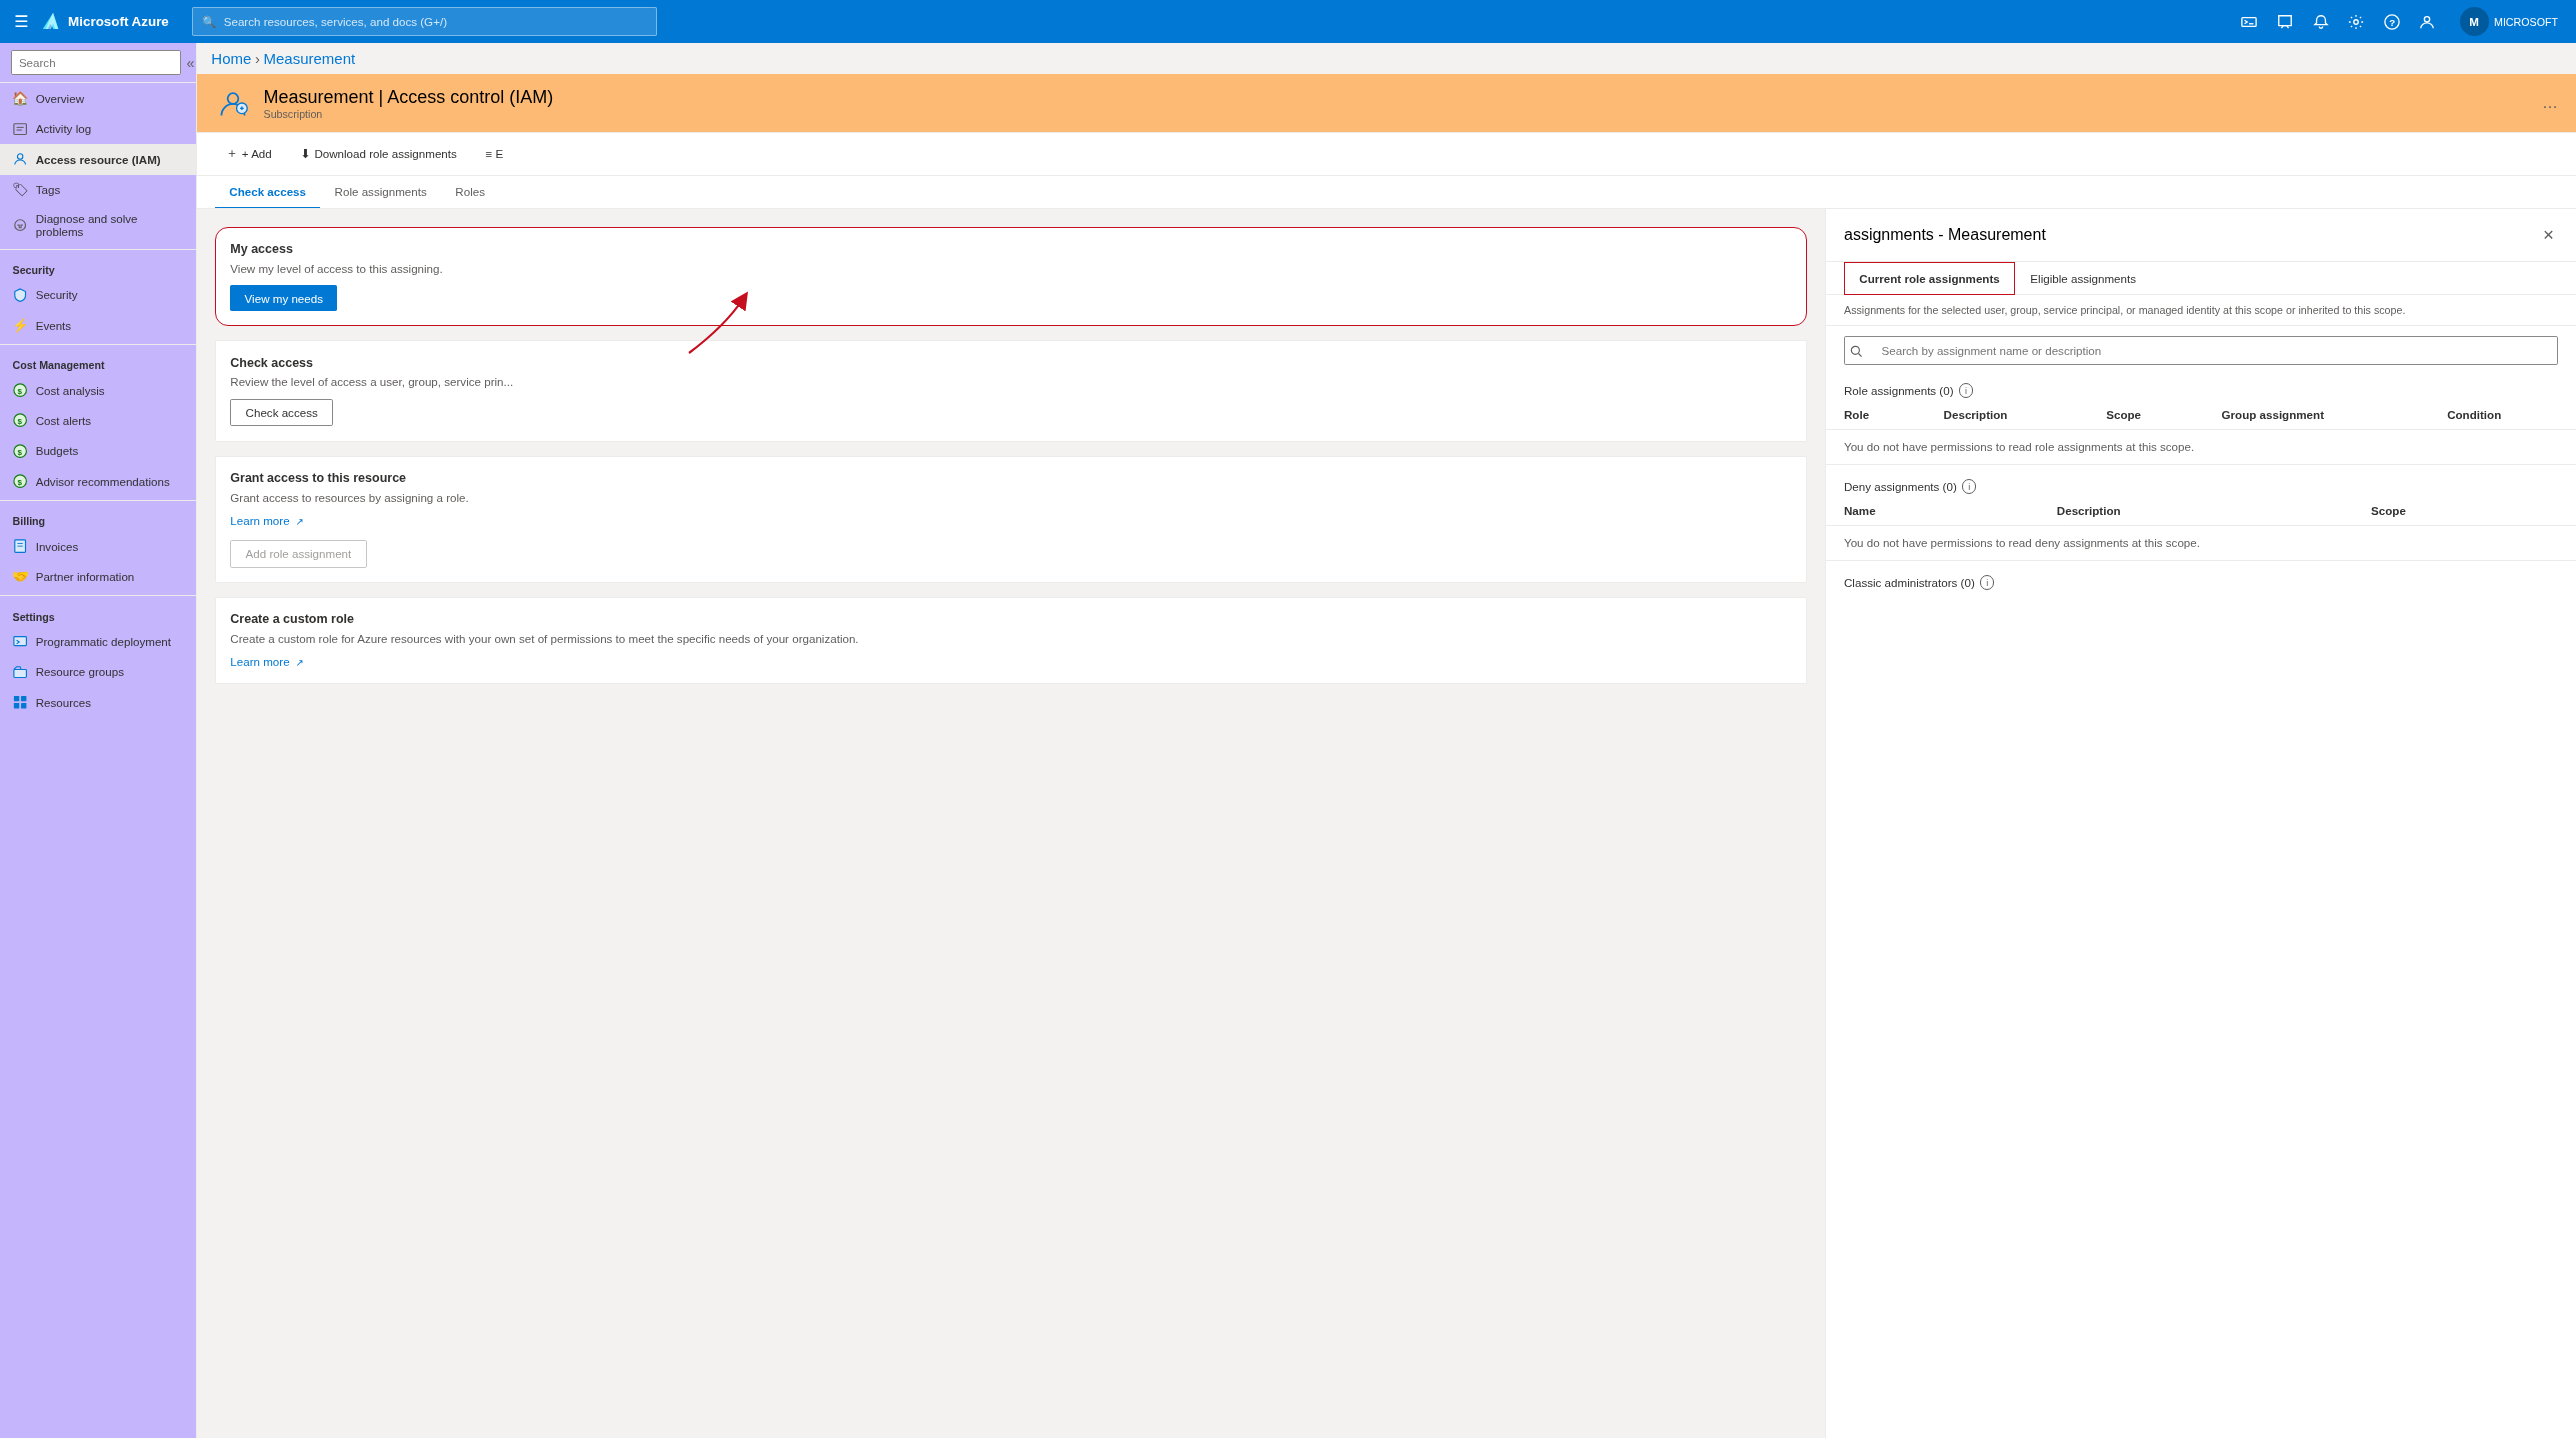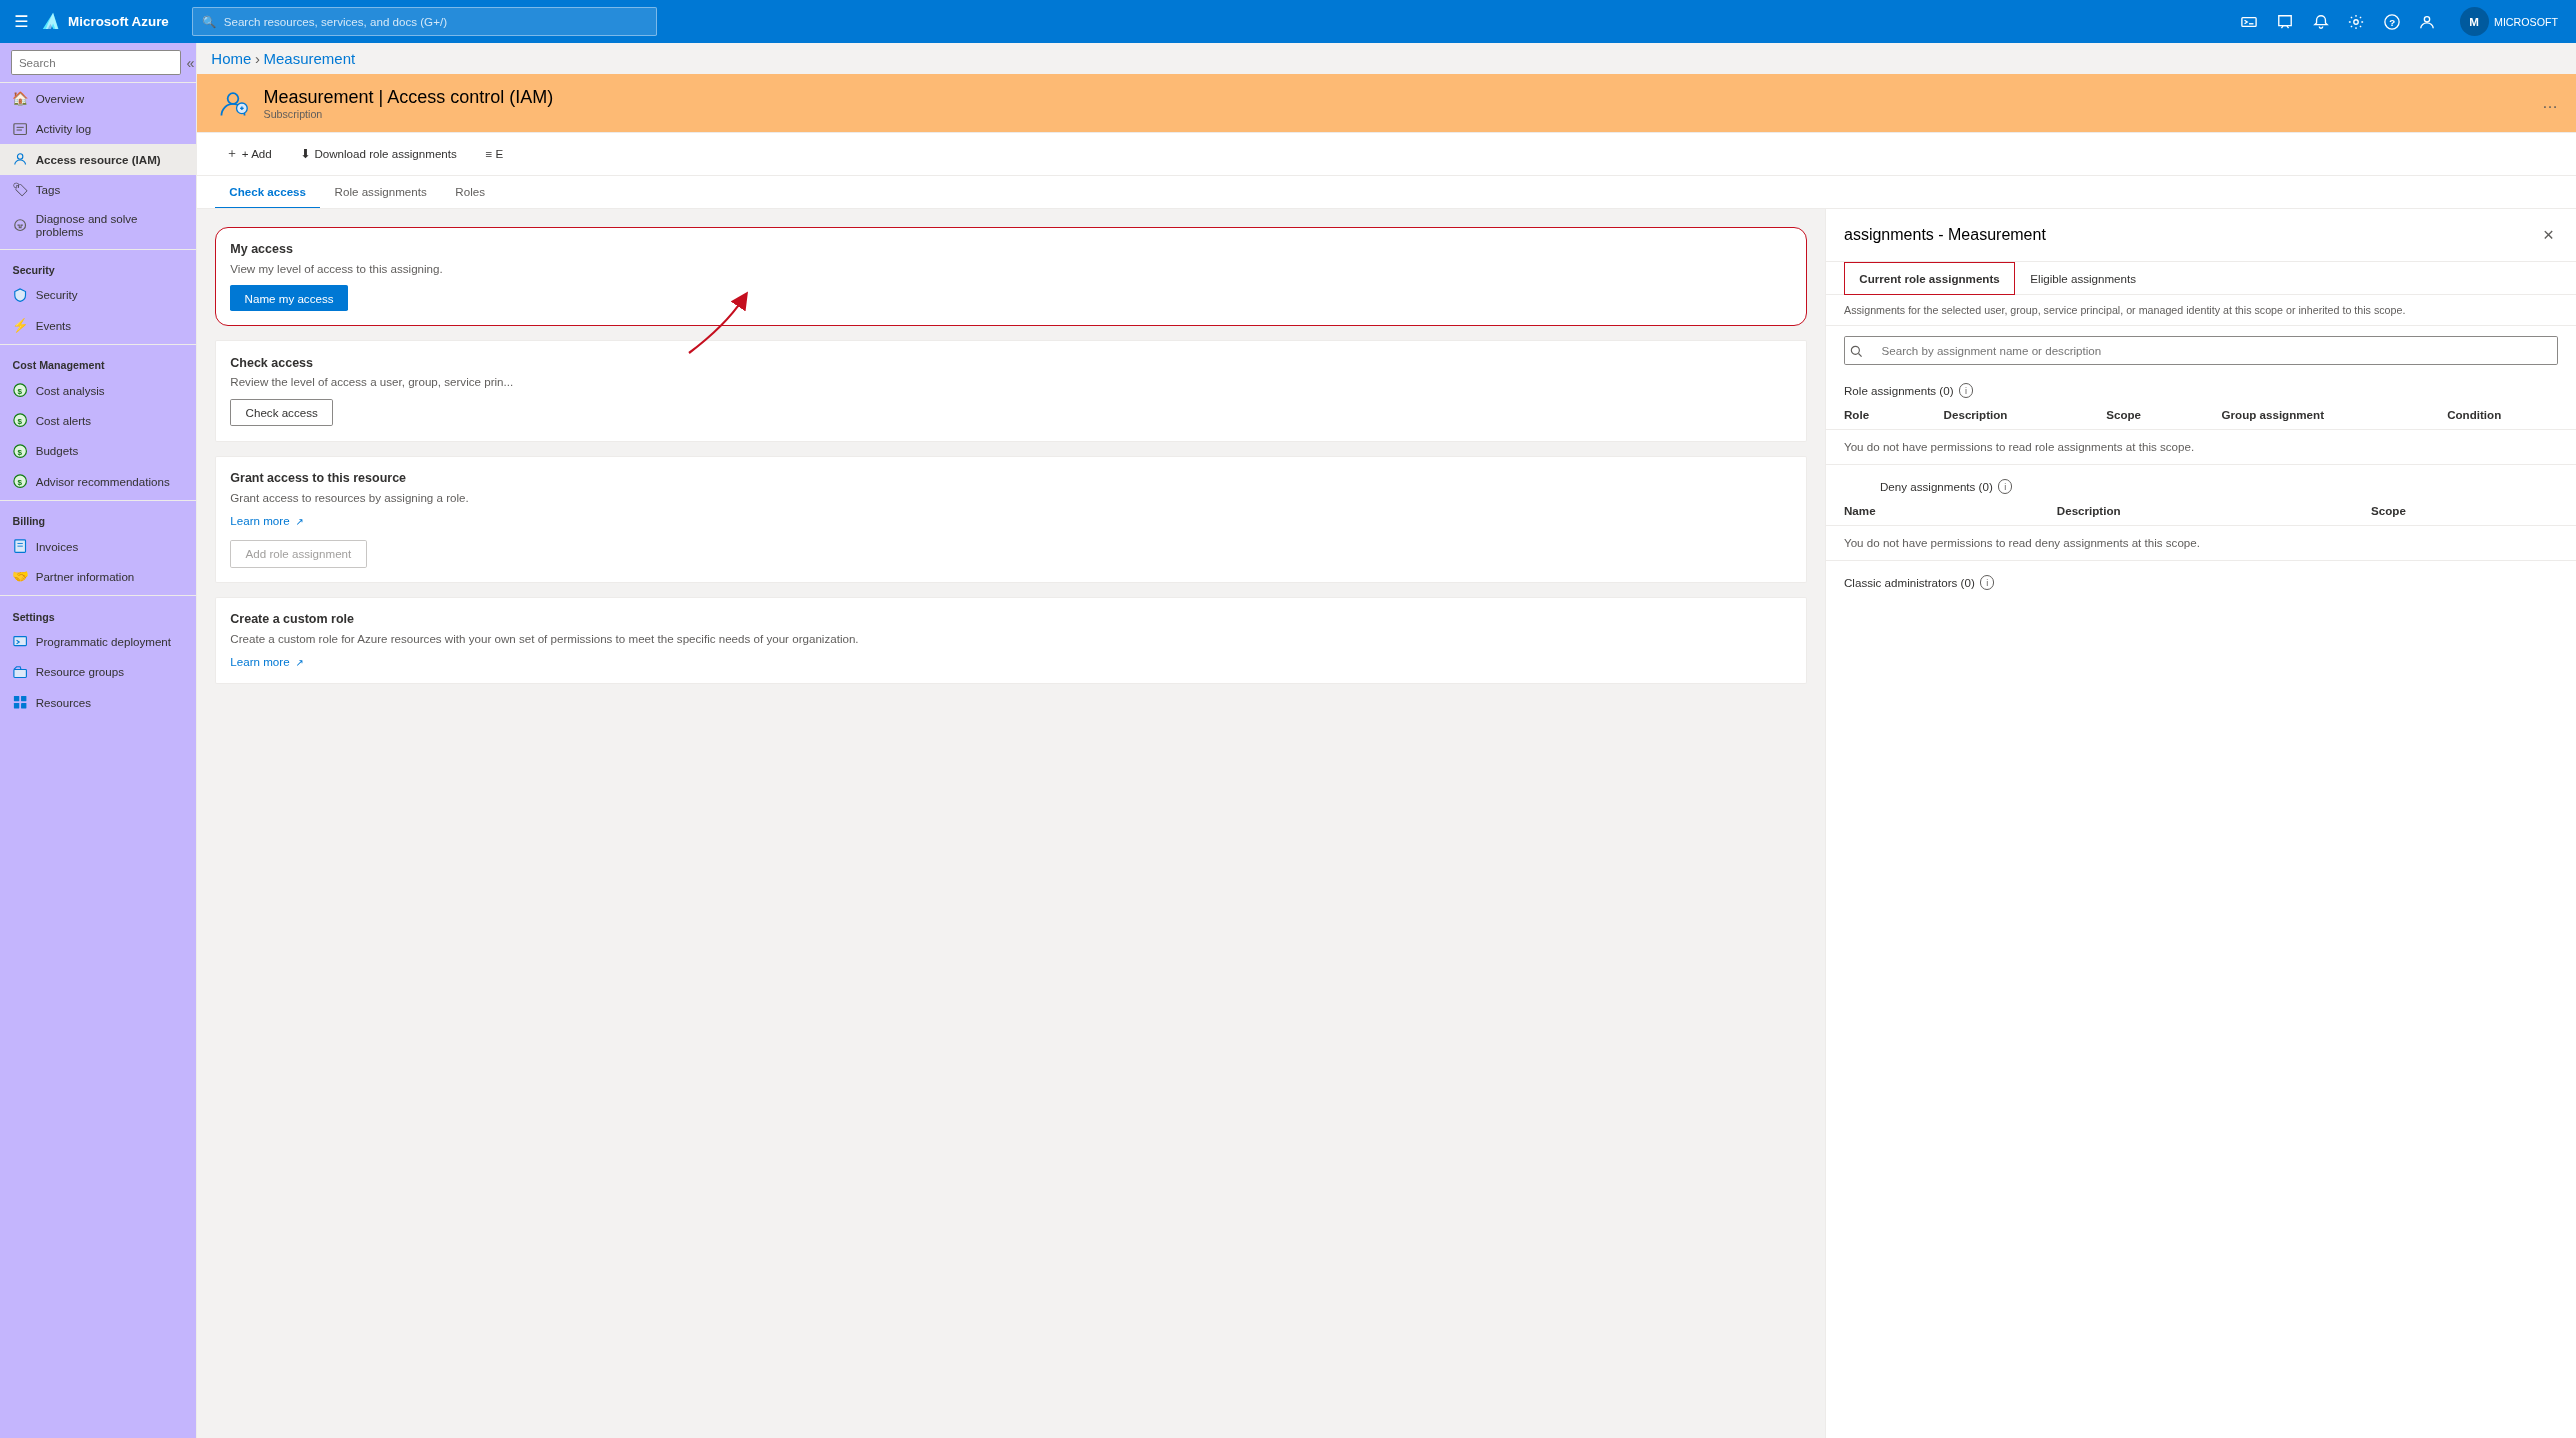--- a/index.html
+++ b/index.html
@@ -615,21 +615,21 @@
       </div>
     </div>
 
     <div class="content-body">
 
       <div class="scroll-content">
 
         <div class="my-access-card">
           <div class="card-title">My access</div>
           <div class="card-desc">View my level of access to this assigning.</div>
-          <button class="btn-primary">Name my access</button>
+          <button class="btn-primary">View my needs</button>
         </div>
 
         <div class="card">
           <div class="card-title">Check access</div>
           <div class="card-desc">Review the level of access a user, group, service prin...</div>
           <button class="btn-secondary">Check access</button>
         </div>
 
         <div class="card">
           <div class="card-title">Grant access to this resource</div>
@@ -702,21 +702,21 @@
                 <th>Role</th>
                 <th>Description</th>
                 <th>Scope</th>
                 <th>Group assignment</th>
                 <th>Condition</th>
               </tr>
             </thead>
           </table>
           <div class="panel-empty">You do not have permissions to read role assignments at this scope.</div>
 
-          <div class="panel-section-title" style="margin-top:7.2px;margin-left:36px;">
+          <div class="panel-section-title" style="margin-top:7.2px;">
             <span>Deny assignments (0)</span>
             <span class="info-icon" title="Info">i</span>
           </div>
           <table class="panel-table">
             <thead>
               <tr>
                 <th>Name</th>
                 <th>Description</th>
                 <th>Scope</th>
               </tr>

